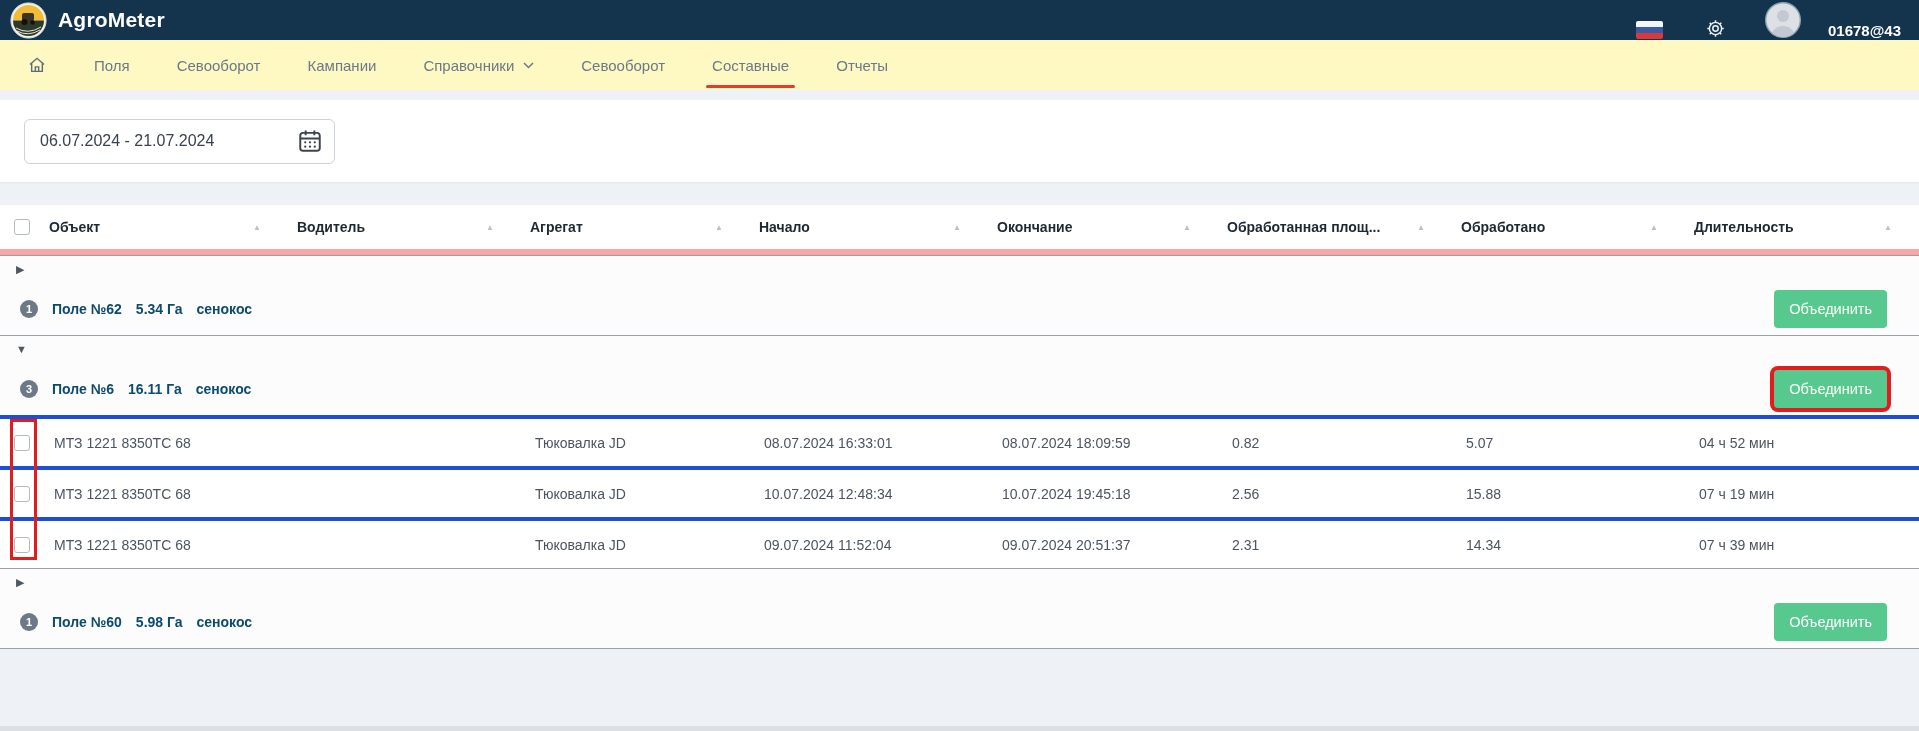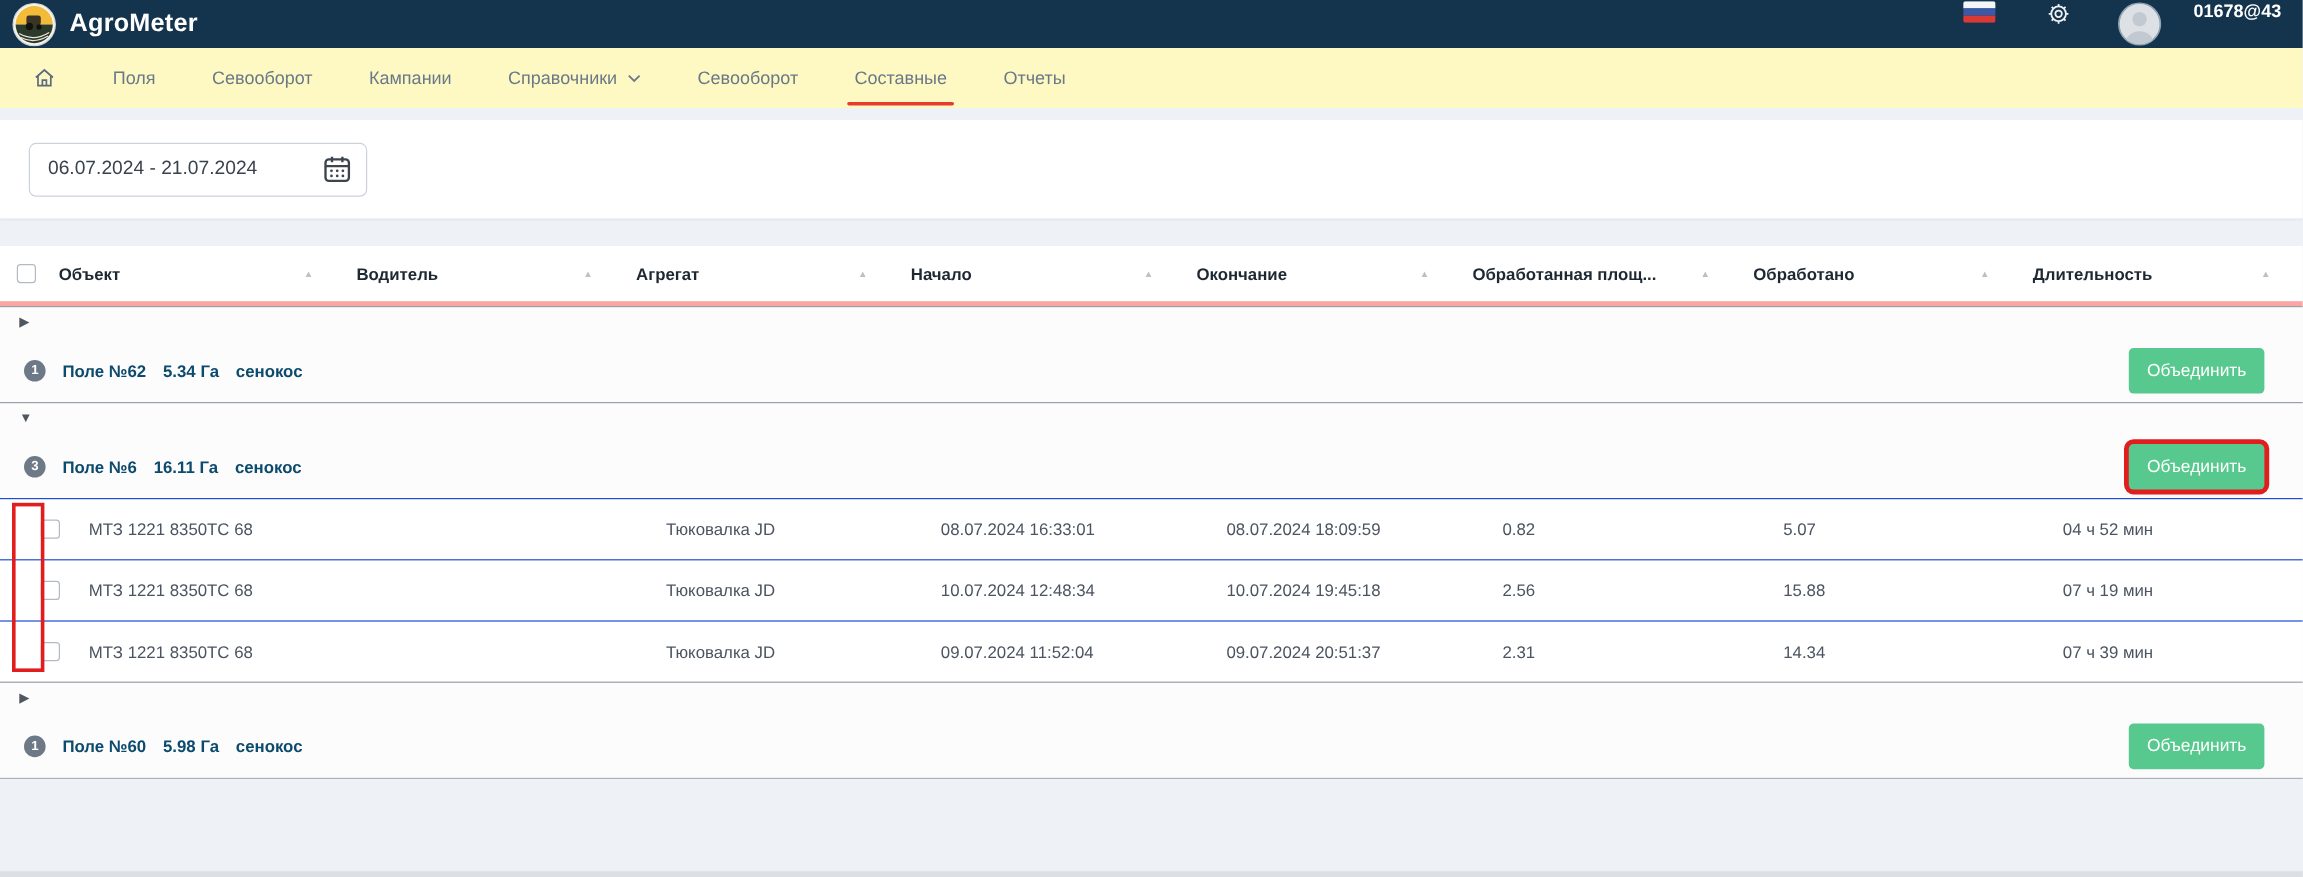--- a/index.html
+++ b/index.html
@@ -6,21 +6,21 @@
   html,body { width:1919px; height:731px; overflow:hidden;
     font-family:"Liberation Sans","DejaVu Sans",sans-serif;
     background:#eef1f5; }
 
   
   .topbar { height:40px; background:#14344e; display:flex; align-items:center;
     padding:0 18px 0 10px; }
   .logo { width:37px; height:37px; flex:0 0 auto; }
   .app-title { color:#ffffff; font-size:21px; font-weight:600; margin-left:11px;
     letter-spacing:.2px; }
-  .top-right { margin-left:auto; display:flex; align-items:flex-start;gap:12px; }
+  .top-right { margin-left:auto; display:flex; align-items:flex-end;gap:12px; }
   .flag { width:27px; height:18px; border-radius:2px; overflow:hidden;
     display:flex; flex-direction:column; cursor:pointer; }
   .flag div { flex:1; }
   .flag .w { background:#f5f6f8; } .flag .b { background:#3a5aa9; } .flag .r { background:#d93a35; }
   .gear { margin-left:30px; cursor:pointer; display:flex; }
   .avatar { margin-left:26px; cursor:pointer; display:flex; }
   .username { margin-left:14px; color:#ffffff; font-size:15px; font-weight:700;
     cursor:pointer; }
 
   
@@ -29,31 +29,31 @@
   .nav-home { display:flex; align-items:center; cursor:pointer; }
   .nav-item { font-size:15px; color:#6a7988; cursor:pointer; position:relative;
     white-space:nowrap; display:flex; align-items:center; gap:9px; }
   .nav-item.active::after { content:""; position:absolute; left:-6px; right:-6px;
     bottom:-14px; height:3px; background:#e8392f; border-radius:2px; }
 
   
   .filter-panel { height:82px; background:#ffffff; margin-top:10px;
     display:flex; align-items:center; padding-left:24px;
     box-shadow:0 1px 2px rgba(20,40,60,.05); }
-  .date-input { width:282px; height:45px; border:1px solid #ccd2d9; border-radius:6px;
+  .date-input { width:311px; height:45px; border:1px solid #ccd2d9; border-radius:6px;
     background:#fff; display:flex; align-items:center; padding:0 11px 0 15px;
     font-size:16px; color:#39424d; cursor:pointer; }
   .date-input .cal { margin-left:auto; display:flex; cursor:pointer; }
 
   
   .table-wrap { margin-top:23px; background:#ffffff; border-bottom:1px solid #99a0a9; }
   .grid-row { display:grid;
     grid-template-columns:40px 248px 233px 229px 238px 230px 234px 233px minmax(0,1fr);
     align-items:center; }
-  .thead { height:50px; border-bottom:4px solid #fca5a5; }
+  .thead { height:50px; border-bottom:6px solid #fca5a5; }
   .th { display:flex; align-items:center; justify-content:space-between;
     padding:0 27px 0 9px; font-size:14px; font-weight:700; color:#1e2833;
     white-space:nowrap; overflow:hidden; cursor:pointer; }
   .sort { font-size:8px; color:#b9c0c7; flex:0 0 auto; margin-left:6px; }
   .cb { appearance:none; -webkit-appearance:none; width:16px; height:16px;
     border:1px solid #b3bac2; border-radius:3px; background:#fff; cursor:pointer; }
   .thead .cb { margin-left:14px; }
 
   .group { position:relative; border-top:1px solid #99a0a9; background:#fcfcfd; }
   .group:first-of-type { border-top:none; }
@@ -63,22 +63,22 @@
     padding-left:20px; position:relative; }
   .badge { width:18px; height:18px; border-radius:50%; background:#6e7987;
     color:#fff; font-size:11px; font-weight:700; display:flex; align-items:center;
     justify-content:center; flex:0 0 auto; }
   .gtxt { font-size:14px; font-weight:700; color:#0c4a6e; white-space:nowrap; }
   .merge { position:absolute; right:32px; top:50%; transform:translateY(-50%);
     height:38px; padding:0 15px; background:#57c98e; color:#ffffff; border:none;
     border-radius:4px; font-size:14.5px; font-family:inherit; cursor:pointer; }
   .group.highlighted .merge { box-shadow:0 0 0 4px #e11d1d; }
 
-  .trow { height:51px; border-top:1px solid #1d4ed8; font-size:14px; color:#4b5460;
-    background:#ffffff;padding-left:20px; }
+  .trow { height:51px; border-top:4px solid #1d4ed8; font-size:14px; color:#4b5460;
+    background:#ffffff; }
   .cell { padding-left:14px; white-space:nowrap; overflow:hidden; }
   .cb-cell { padding-left:0; display:flex; }
   .trow .cb { margin-left:14px; }
 
   .cb-annotation { position:absolute; left:10px; top:83px; width:27px; height:141px;
     border:3px solid #e11d1d; pointer-events:none; }
 
   .bottom-strip { position:fixed; left:0; bottom:0; width:100%; height:5px;
     background:#dcdfe4; }
 </style>

